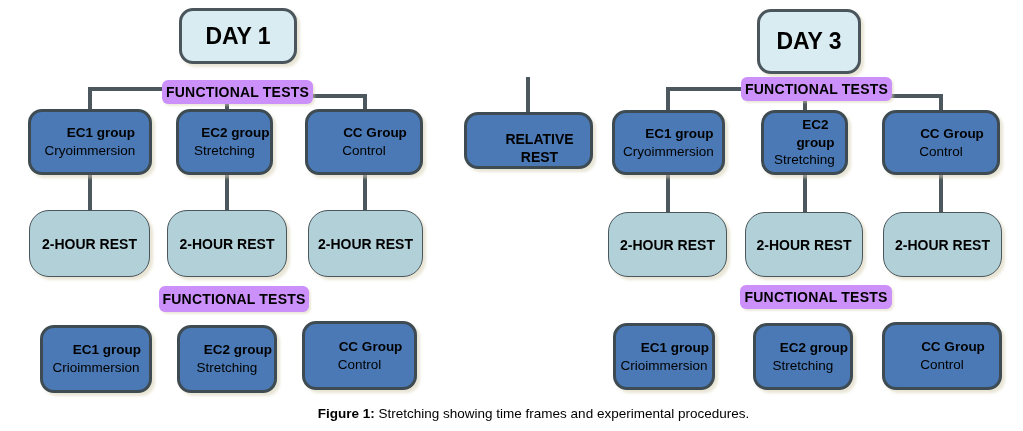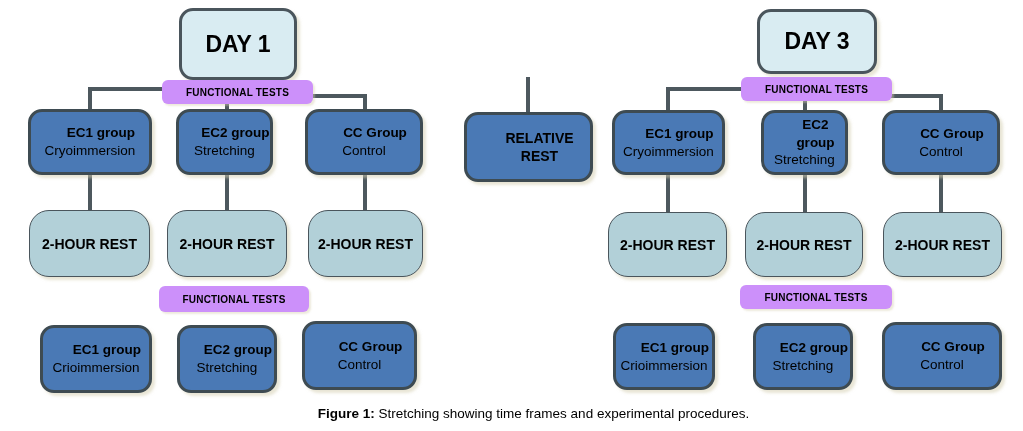--- a/index.html
+++ b/index.html
@@ -58,21 +58,21 @@
   }
   .ftlabel {
     position: absolute;
     box-sizing: border-box;
     display: flex;
     align-items: center;
     justify-content: center;
     background: var(--label-fill, #cc90fa);
     border-radius: 6px;
     font-weight: bold;
-    font-size: 10px;
+    font-size: 14px;
     letter-spacing: 0.2px;
     color: #000000;
     z-index: 2;
     box-shadow: 2px 2px 2px rgba(214, 208, 178, 0.45);
   }
   .caption {
     position: absolute;
     left: 0;
     right: 0;
     top: 406px;
@@ -101,21 +101,21 @@
 
   <div class="conn" style="left:666px; top:87px; width:77px; height:4px;"></div>
   <div class="conn" style="left:666px; top:87px; width:4px; height:25px;"></div>
   <div class="conn" style="left:803px; top:99px; width:4px; height:13px;"></div>
   <div class="conn" style="left:890px; top:94px; width:53px; height:4px;"></div>
   <div class="conn" style="left:939px; top:94px; width:4px; height:18px;"></div>
   <div class="conn" style="left:666px; top:174px; width:4px; height:40px;"></div>
   <div class="conn" style="left:803px; top:174px; width:4px; height:40px;"></div>
   <div class="conn" style="left:939px; top:174px; width:4px; height:40px;"></div>
 
-  <div class="box day" style="left:179px; top:8px; width:118px; height:72px;">
+  <div class="box day" style="left:179px; top:8px; width:118px; height:56px;">
     <span>DAY 1</span>
   </div>
 
   <div class="ftlabel" style="left:162px; top:80px; width:151px; height:24px;">
     <span>FUNCTIONAL TESTS</span>
   </div>
 
   <div class="box group" style="left:28px; top:109px; width:124px; height:66px;">
     <span class="gname">EC1 group</span>
     <span class="gsub">Cryoimmersion</span>
@@ -149,25 +149,25 @@
   </div>
   <div class="box group" style="left:177px; top:325px; width:100px; height:68px;">
     <span class="gname">EC2 group</span>
     <span class="gsub">Stretching</span>
   </div>
   <div class="box group" style="left:302px; top:321px; width:115px; height:69px;">
     <span class="gname">CC Group</span>
     <span class="gsub">Control</span>
   </div>
 
-  <div class="box group" style="left:464px; top:112px; width:129px; height:70px; font-size:14px;">
+  <div class="box group" style="left:464px; top:112px; width:129px; height:57px; font-size:14px;justify-content:flex-end;">
     <span class="gname">RELATIVE REST</span>
   </div>
 
-  <div class="box day" style="left:757px; top:9px; width:120px; height:65px;">
+  <div class="box day" style="left:757px; top:9px; width:104px; height:65px;">
     <span>DAY 3</span>
   </div>
 
   <div class="ftlabel" style="left:741px; top:77px; width:151px; height:24px;">
     <span>FUNCTIONAL TESTS</span>
   </div>
 
   <div class="box group" style="left:612px; top:110px; width:113px; height:65px;">
     <span class="gname">EC1 group</span>
     <span class="gsub">Cryoimmersion</span>

